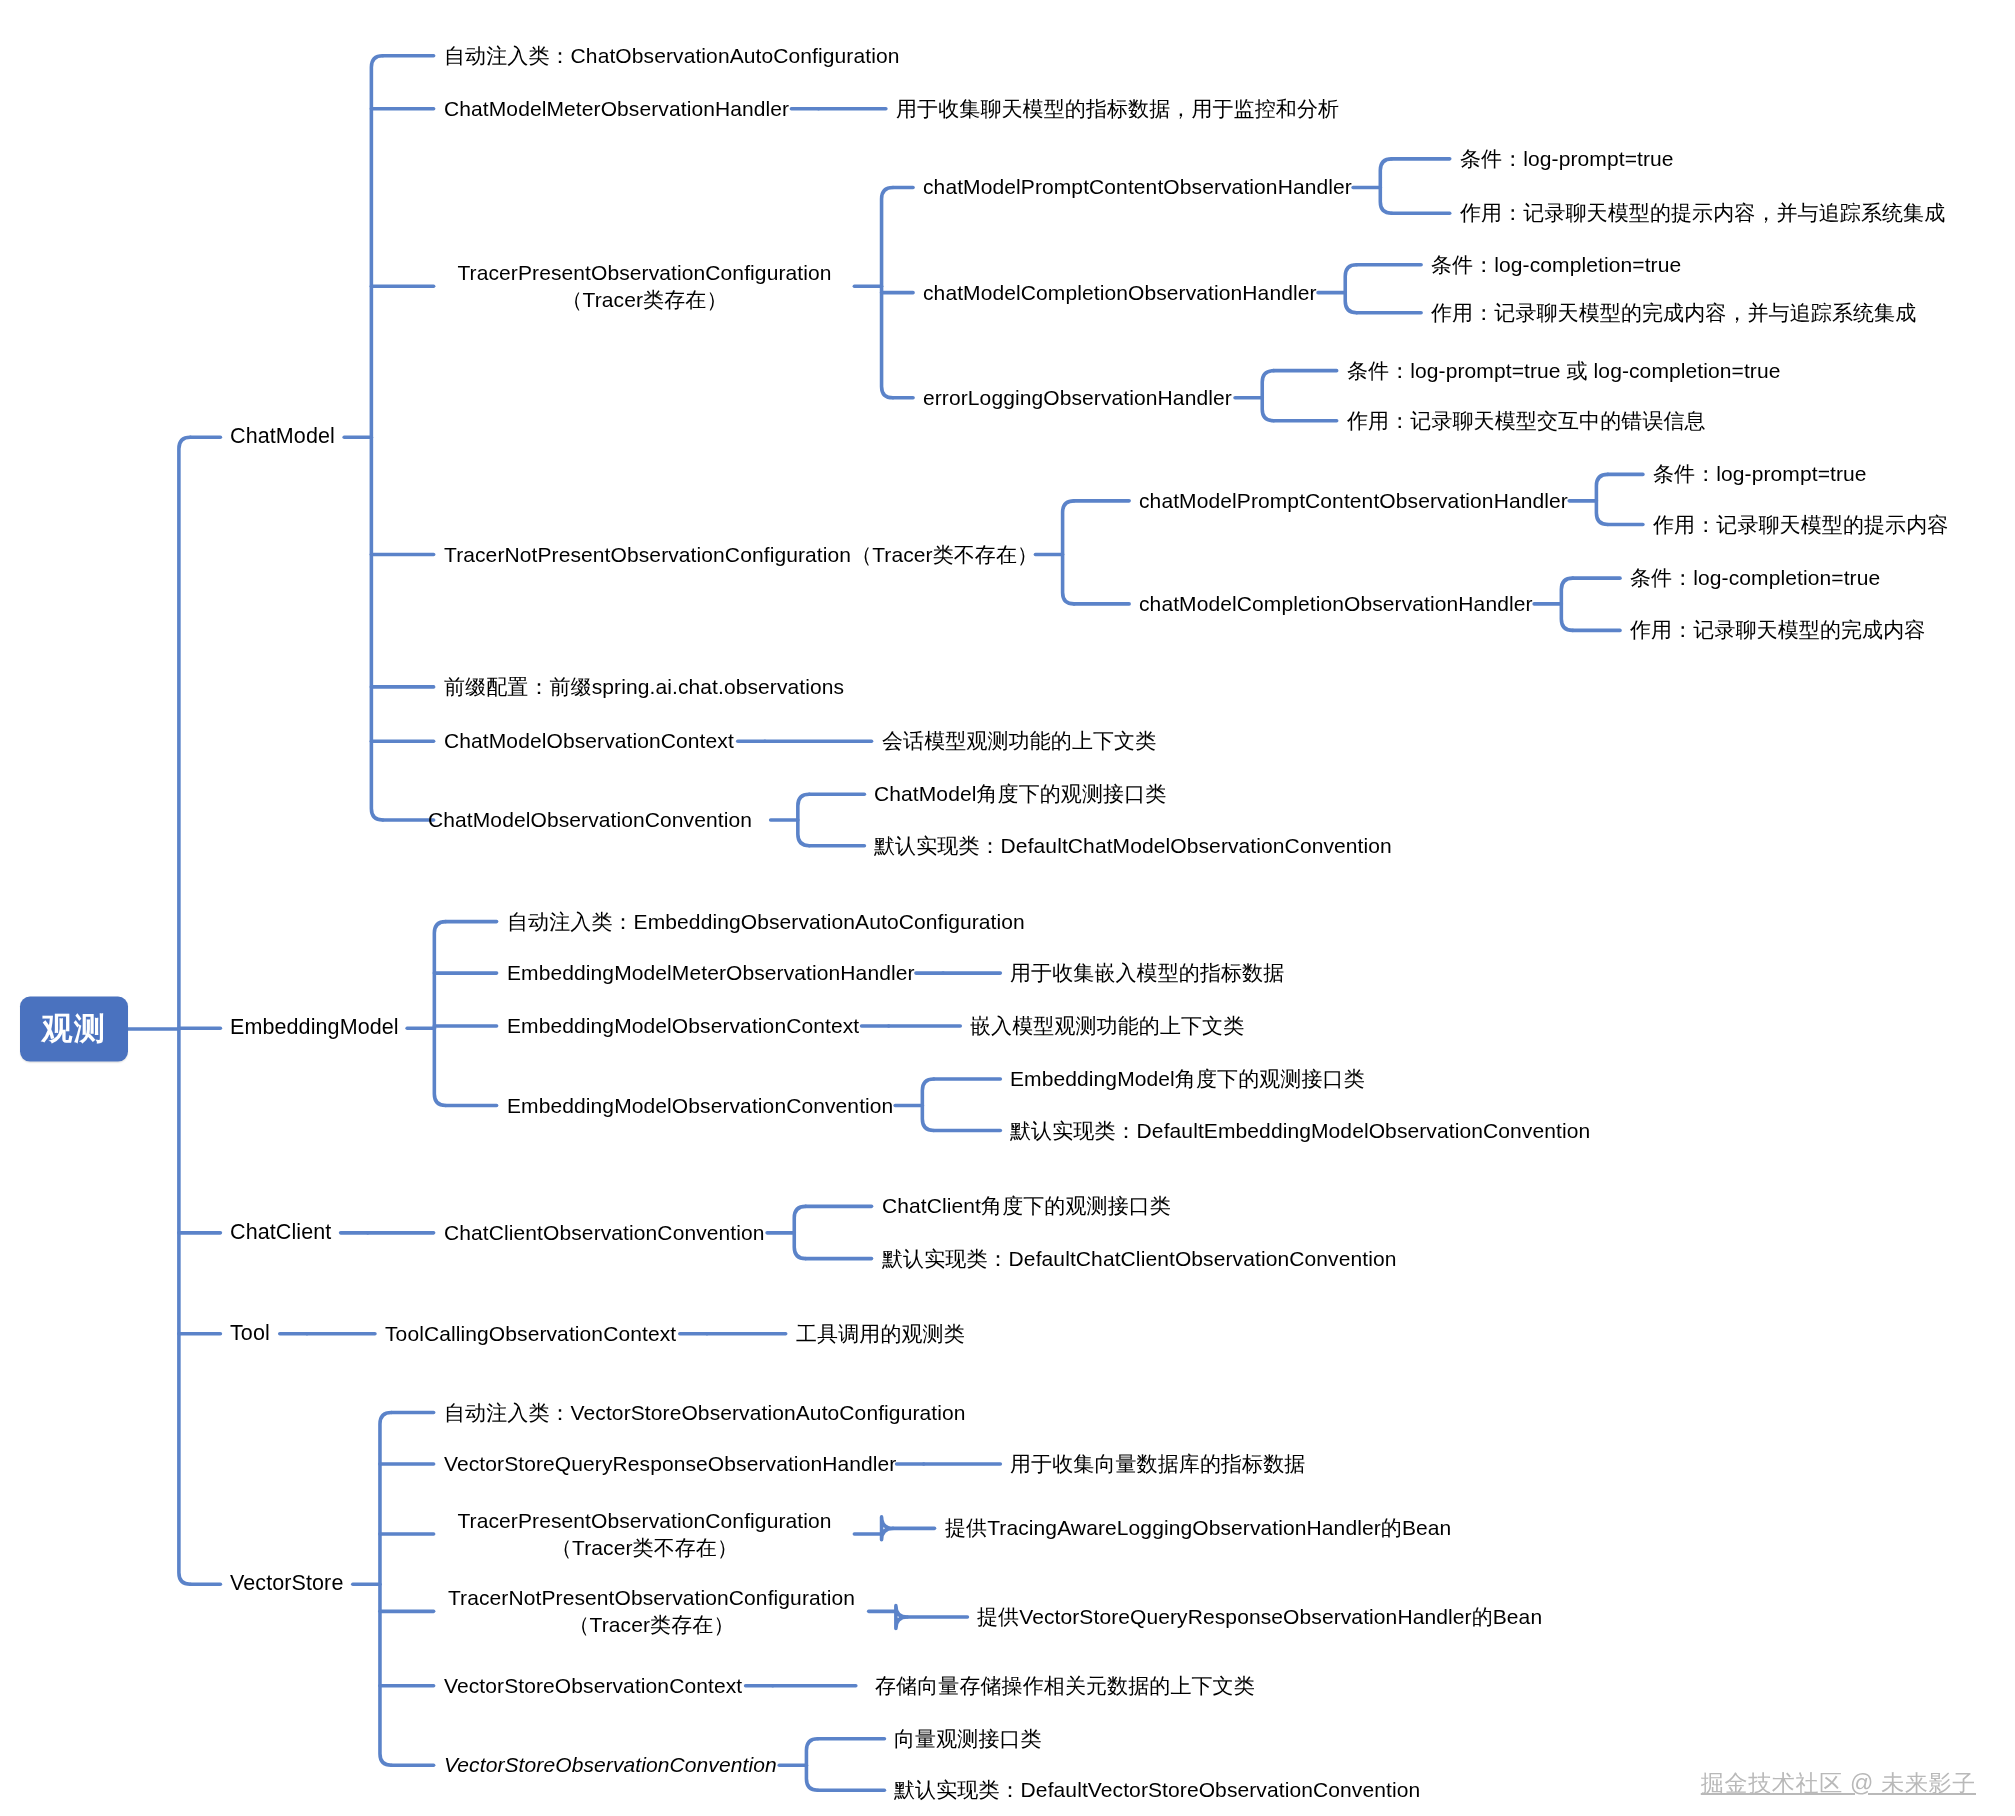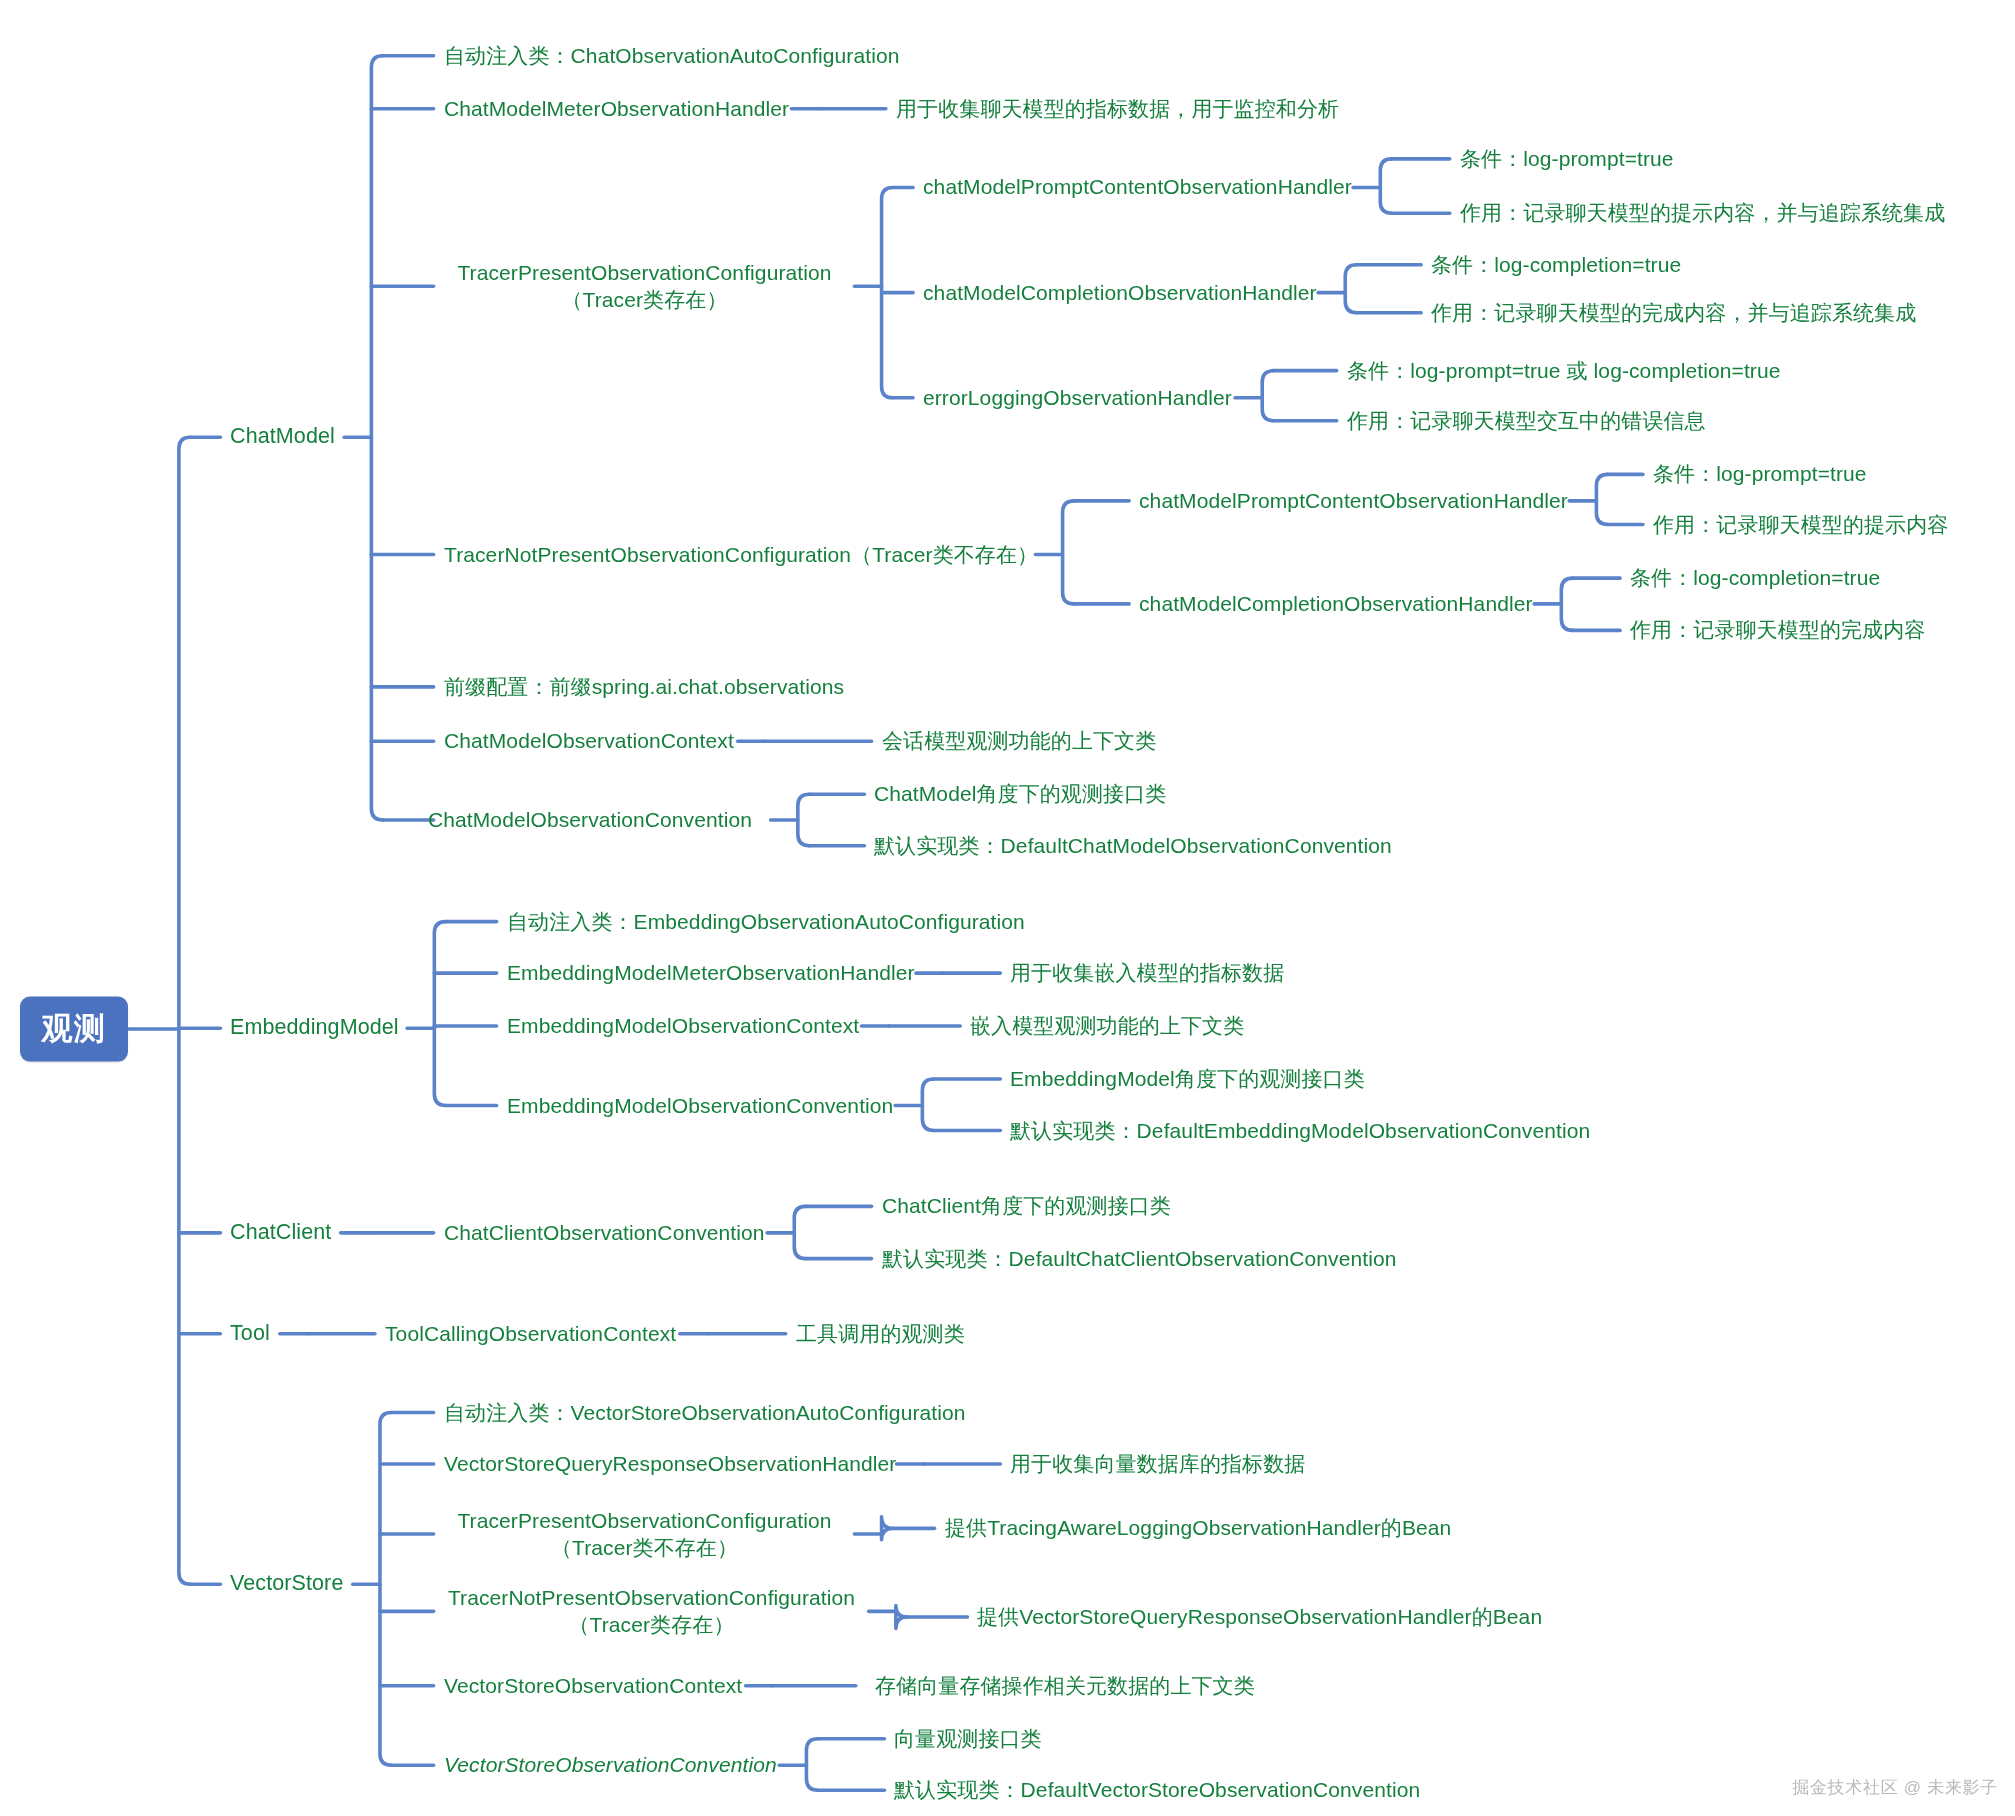--- a/index.html
+++ b/index.html
@@ -18,21 +18,21 @@
   #wires{
     position:absolute;
     left:0; top:0;
     width:2015px; height:1816px;
     pointer-events:none;
   }
   .node{
     position:absolute;
     font-size:21px;
     line-height:1.30;
-    color:#15803d;
+    color:#000000;
     white-space:pre;
     transform:translateY(-50%);
     letter-spacing:0.1px;
   }
   .node.l1{font-size:21.5px;}
   .node.wrap{white-space:pre-line;text-align:center;}
   .root-node{
     position:absolute;
     background:#4a72bf;
     color:#ffffff;
@@ -40,26 +40,27 @@
     font-size:31px;
     font-weight:bold;
     padding:11.4px 21.5px;
     transform:translateY(-50%);
     letter-spacing:1.4px;
     box-shadow:0 0.7px 1.4px rgba(0,0,0,0.10);
     white-space:pre;
   }
   .watermark{
     position:absolute;
-    right:17px;
+    right:39px;
     bottom:17px;
-    font-size:17px;
+    font-size:23px;
     color:#b9b9b9;
     white-space:pre;
     letter-spacing:0.7px;
+    text-decoration:underline;
   }
 </style>
 </head>
 <body>
 
 <div id="canvas">
   <svg id="wires" viewBox="0 0 2816 2538" preserveAspectRatio="none" aria-hidden="true">
       <path d="M 158 1438 H 250" fill="none" stroke="#5b83c9" stroke-width="5" stroke-linecap="round" stroke-linejoin="round"></path>
       <path d="M 266 611 Q 250 611 250 627 V 2198 Q 250 2214 266 2214" fill="none" stroke="#5b83c9" stroke-width="5" stroke-linecap="round" stroke-linejoin="round"></path>
       <path d="M 266 611 H 308" fill="none" stroke="#5b83c9" stroke-width="5" stroke-linecap="round" stroke-linejoin="round"></path>

